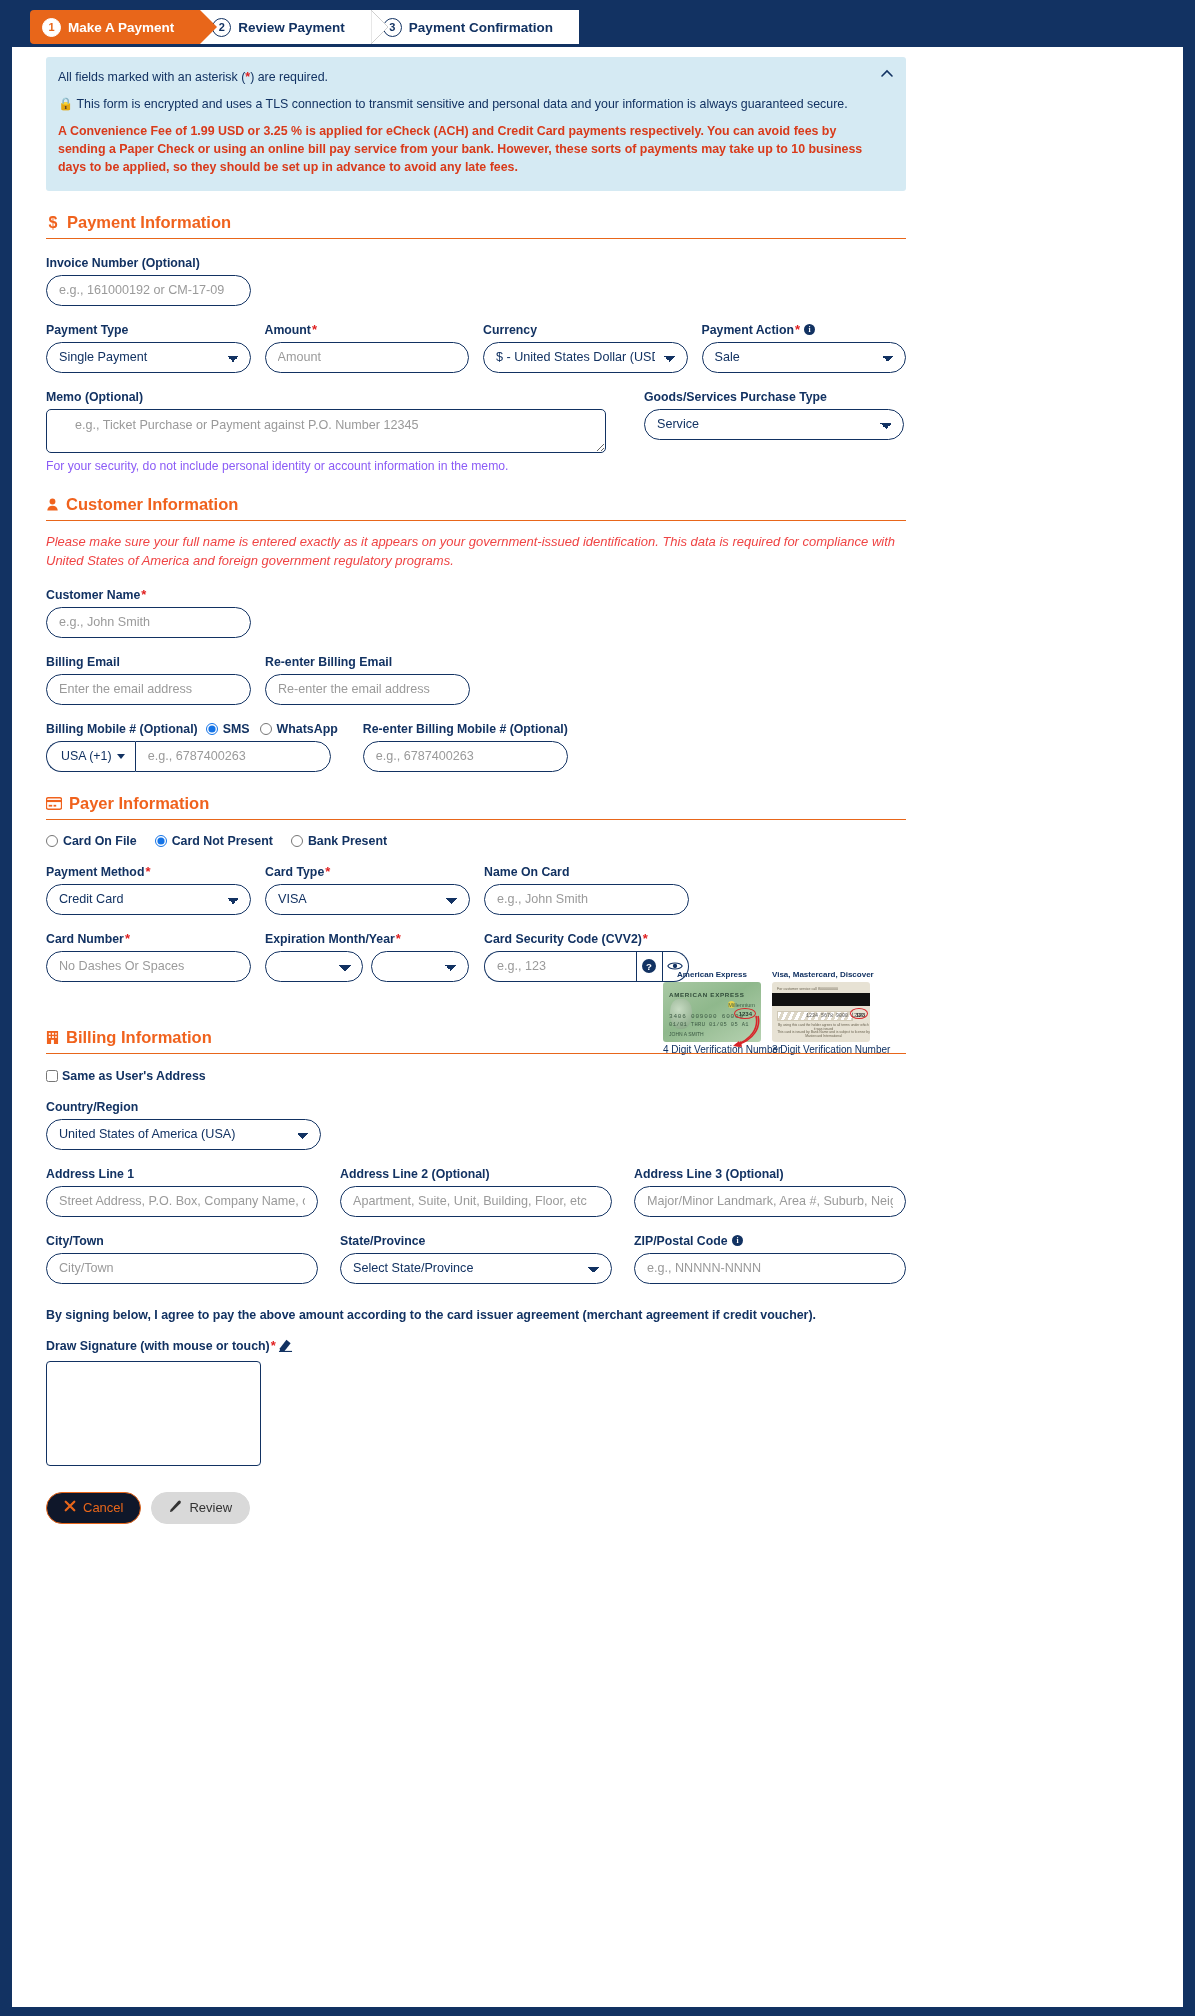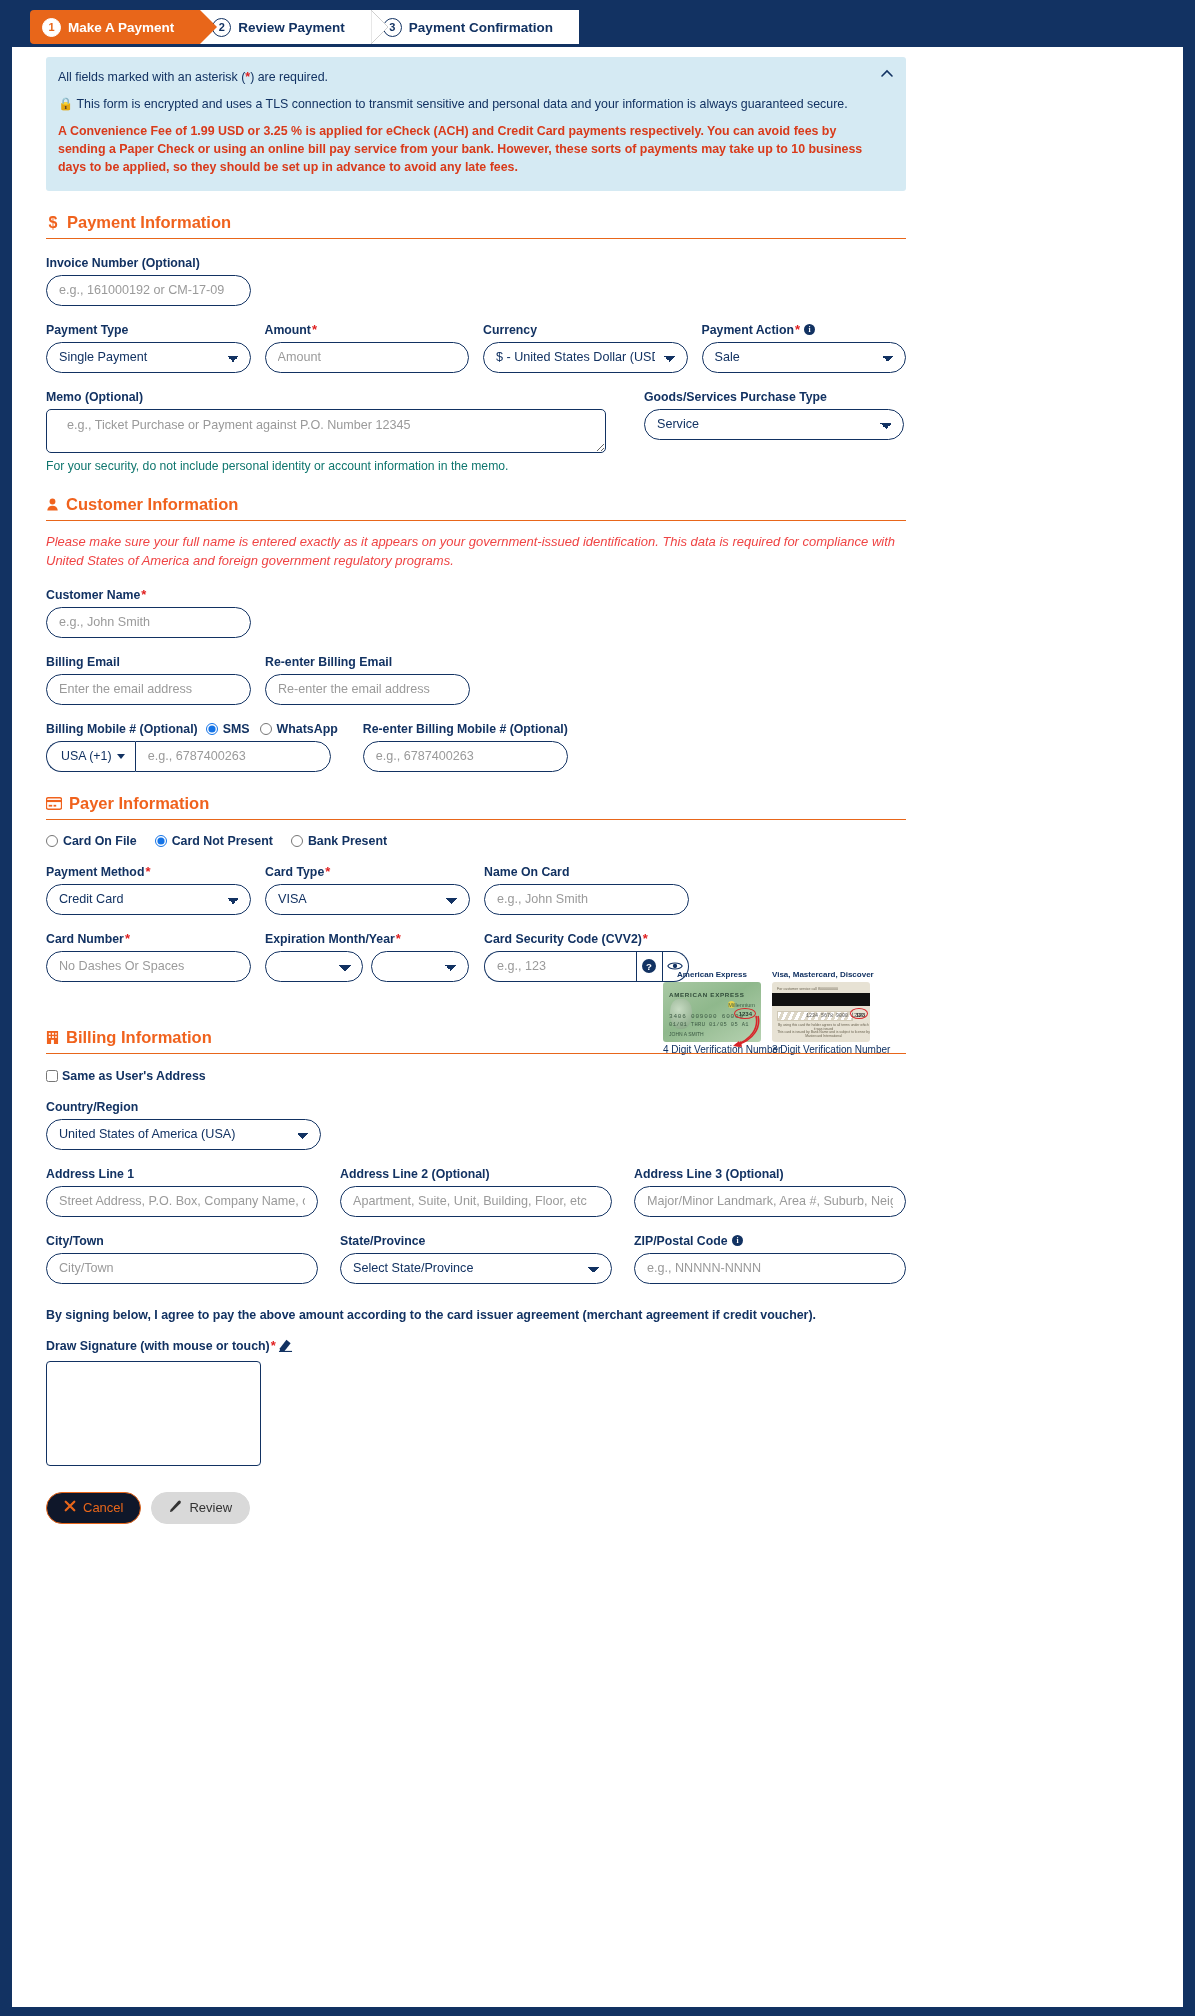--- a/index.html
+++ b/index.html
@@ -68,23 +68,23 @@
          display:flex; align-items:center; }
   select.ctl, input.ctl, textarea.ctl { display:block; }
   input.ctl::placeholder, textarea.ctl::placeholder { color:#9a9a9a; opacity:1; }
   select.ctl { appearance:none; -webkit-appearance:none; cursor:pointer;
                background-image:
                  linear-gradient(45deg, transparent 50%, #123262 50%),
                  linear-gradient(135deg, #123262 50%, transparent 50%);
                background-position: calc(100% - 17px) 13px, calc(100% - 11px) 13px;
                background-size:6px 6px, 6px 6px; background-repeat:no-repeat;
                padding-right:32px; }
-  textarea.ctl { height:44px; border-radius:5px; padding:7px 20px; resize:vertical;
+  textarea.ctl { height:44px; border-radius:5px; padding:7px 28px; resize:vertical;
                  line-height:1.35; }
-  .hint { font-size:12.2px; margin-top:6px; color:#0f766e; }
+  .hint { font-size:12.2px; margin-top:6px; color:#8b5cf6; }
 
   
   .w205 { width:205px; }
 
   
   .rad { display:inline-flex; align-items:center; gap:5px; font-size:12.4px;
          font-weight:bold; cursor:pointer; }
   .rad input { margin:0; width:12px; height:12px; accent-color:#1473e6; cursor:pointer; }
   .radrow { display:flex; gap:18px; align-items:center; margin-top:14px; }
   .chkrow { display:flex; align-items:center; gap:4px; margin-top:15px; }

